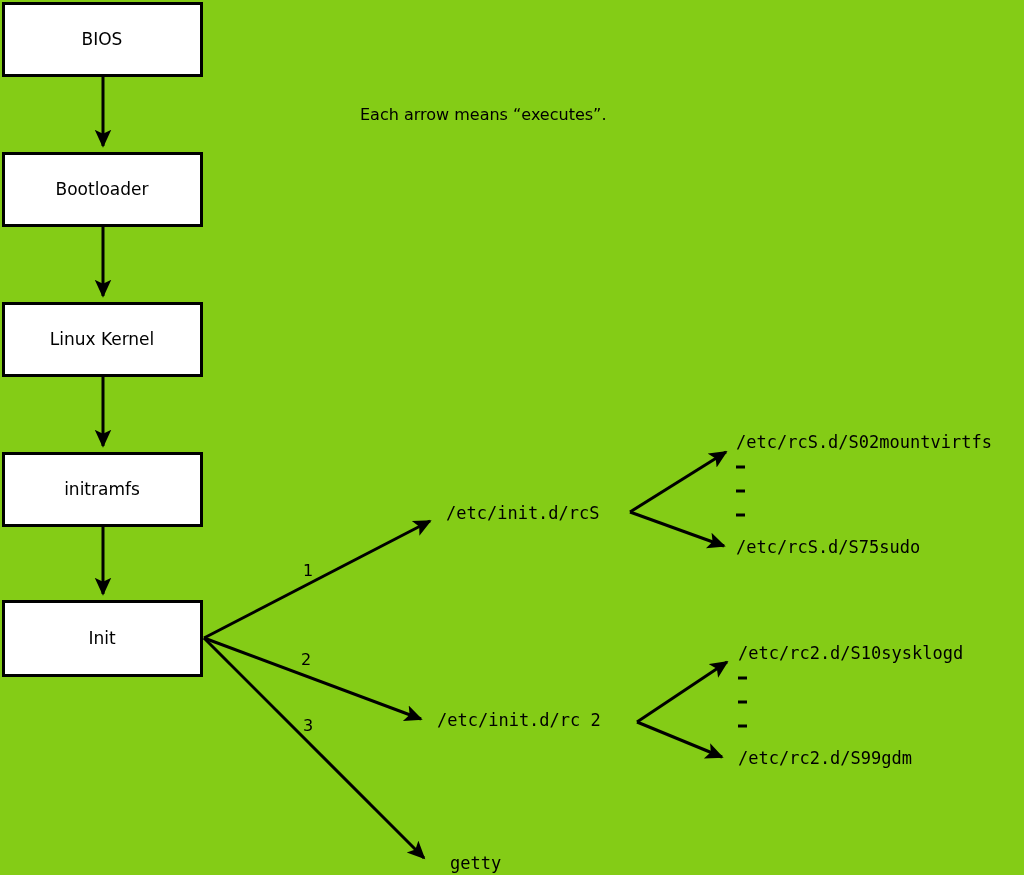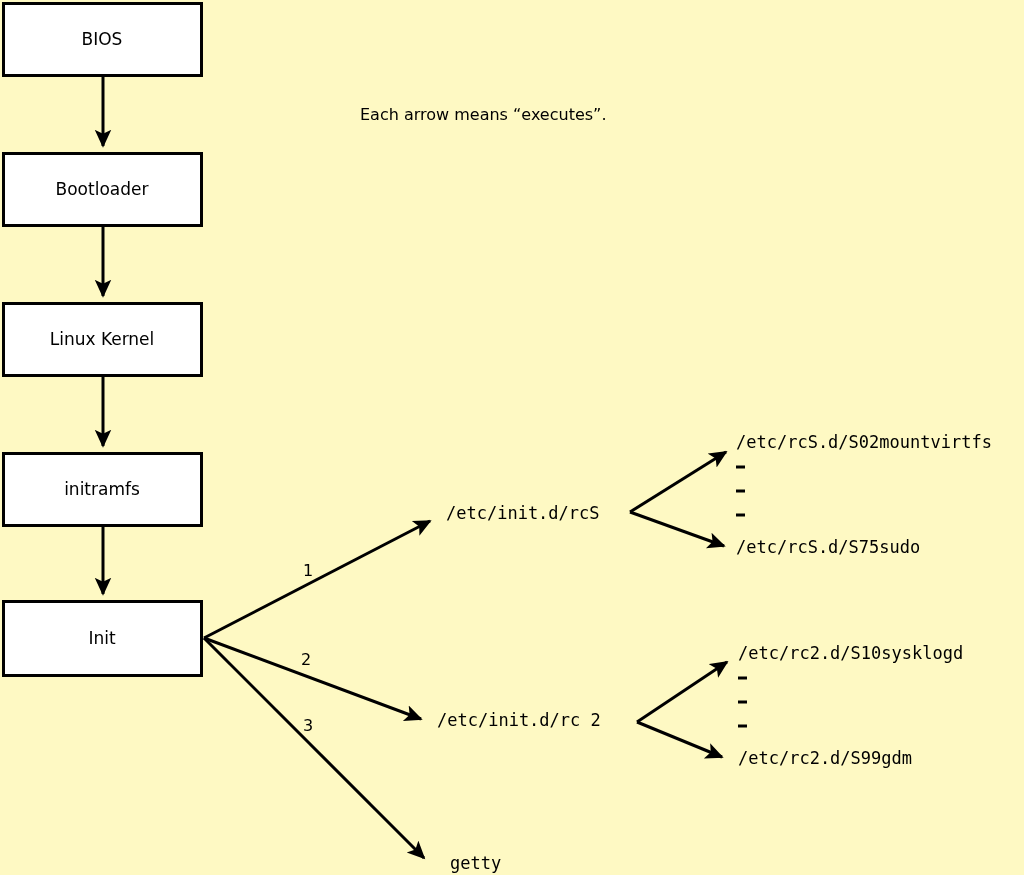--- a/index.html
+++ b/index.html
@@ -4,21 +4,21 @@
 <style>
   html, body {
     margin: 0;
     padding: 0;
     background: #ffffff;
   }
   #canvas {
     position: relative;
     width: 1024px;
     height: 875px;
-    background: #fef9c3;
+    background: #84cc16;
     overflow: hidden;
     font-family: "Liberation Sans", sans-serif;
   }
   #diagram-svg {
     position: absolute;
     top: 0;
     left: 0;
     width: 1024px;
     height: 875px;
   }

